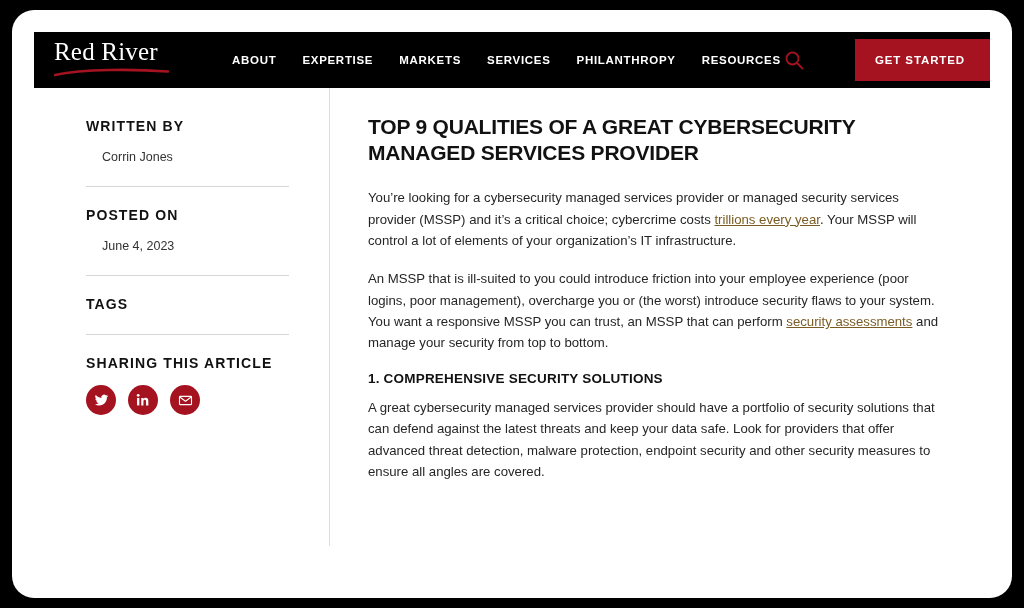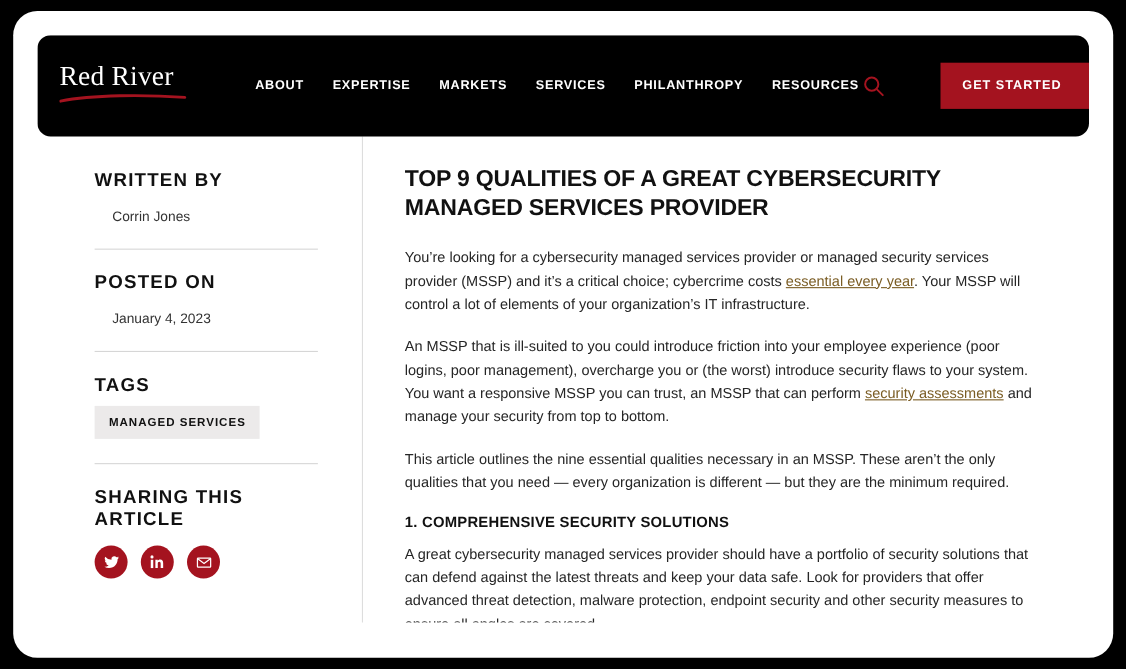--- a/index.html
+++ b/index.html
@@ -39,27 +39,26 @@
     top: 22px;
     width: 956px;
     height: 534px;
     background: #ffffff;
     overflow: hidden;
   }
 
   
   #site-header {
     position: relative;
-    height: 92px;
+    height: 56px;
     background: #000000;
     display: flex;
     align-items: center;
     padding: 0 0 0 12px;
     box-sizing: border-box;
-    border-radius: 12px;
   }
 
   .logo-wrap {
     width: 148px;
     flex: 0 0 auto;
     padding-left: 8px;
   }
   .logo-text {
     color: #ffffff;
     font-family: "Liberation Serif", serif;
@@ -132,21 +131,21 @@
   #sidebar {
     width: 296px;
     flex: 0 0 296px;
     box-sizing: border-box;
     padding: 30px 40px 0 52px;
     border-right: 1px solid #dddddd;
     background: #ffffff;
   }
 
   .side-label {
-    font-size: 17px;
+    font-size: 14px;
     font-weight: bold;
     letter-spacing: 1.1px;
     text-transform: uppercase;
     color: #111111;
     margin: 0 0 9px 0;
   }
   .side-value {
     font-size: 12.5px;
     color: #333333;
     margin: 16px;
@@ -263,26 +262,25 @@
 
       <div id="content-row">
 
         <aside id="sidebar">
           <p class="side-label">WRITTEN BY</p>
           <p class="side-value">Corrin Jones</p>
 
           <hr class="side-divider">
 
           <p class="side-label">POSTED ON</p>
-          <p class="side-value">January 4, 2023</p>
+          <p class="side-value">June 4, 2023</p>
 
           <hr class="side-divider">
 
           <p class="side-label">TAGS</p>
-          <span class="tag-chip">MANAGED SERVICES</span>
 
           <hr class="side-divider">
 
           <p class="side-label">SHARING THIS ARTICLE</p>
           <div class="share-row">
             <div class="share-circle">
               <svg width="15" height="15" viewBox="0 0 16 16" fill="#ffffff">
                 <path d="M15 3.1c-.5.25-1.1.4-1.7.5.6-.38 1.05-.95 1.27-1.65-.57.35-1.2.6-1.86.72A2.9 2.9 0 0 0 7.8 5.3 8.3 8.3 0 0 1 1.8 2.2a2.9 2.9 0 0 0 .9 3.9c-.47-.02-.92-.15-1.3-.36v.03c0 1.4 1 2.58 2.33 2.85-.42.12-.87.13-1.3.05a2.9 2.9 0 0 0 2.7 2.02A5.85 5.85 0 0 1 1 12.0a8.25 8.25 0 0 0 4.47 1.3c5.36 0 8.3-4.44 8.3-8.3v-.38c.57-.4 1.06-.92 1.45-1.5z"></path>
               </svg>
             </div>
@@ -298,25 +296,24 @@
                 <rect x="1.6" y="3.6" width="12.8" height="8.8" rx="0.6"></rect>
                 <path d="M1.9 4.2l6.1 4.6 6.1-4.6"></path>
               </svg>
             </div>
           </div>
         </aside>
 
         <main id="article">
           <h1 id="article-title">TOP 9 QUALITIES OF A GREAT CYBERSECURITY MANAGED SERVICES PROVIDER</h1>
 
-          <p class="body"><span>You’re looking for a cybersecurity managed services provider or managed security services provider (MSSP) and it’s a critical choice; cybercrime costs </span><a class="inline-link" href="#">essential every year</a><span>. Your MSSP will control a lot of elements of your organization’s IT infrastructure.</span></p>
+          <p class="body"><span>You’re looking for a cybersecurity managed services provider or managed security services provider (MSSP) and it’s a critical choice; cybercrime costs </span><a class="inline-link" href="#">trillions every year</a><span>. Your MSSP will control a lot of elements of your organization’s IT infrastructure.</span></p>
 
           <p class="body"><span>An MSSP that is ill-suited to you could introduce friction into your employee experience (poor logins, poor management), overcharge you or (the worst) introduce security flaws to your system. You want a responsive MSSP you can trust, an MSSP that can perform </span><a class="inline-link" href="#">security assessments</a><span> and manage your security from top to bottom.</span></p>
 
-          <p class="body">This article outlines the nine essential qualities necessary in an MSSP. These aren’t the only qualities that you need — every organization is different — but they are the minimum required.</p>
 
           <h2 class="section-head">1. COMPREHENSIVE SECURITY SOLUTIONS</h2>
 
           <p class="body">A great cybersecurity managed services provider should have a portfolio of security solutions that can defend against the latest threats and keep your data safe. Look for providers that offer advanced threat detection, malware protection, endpoint security and other security measures to ensure all angles are covered.</p>
         </main>
 
       </div>
     </div>
   </div>
 </div>

